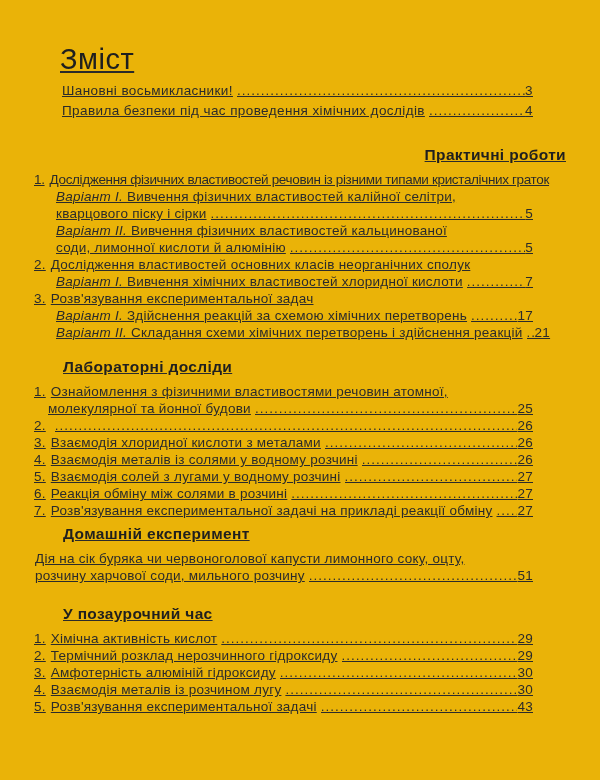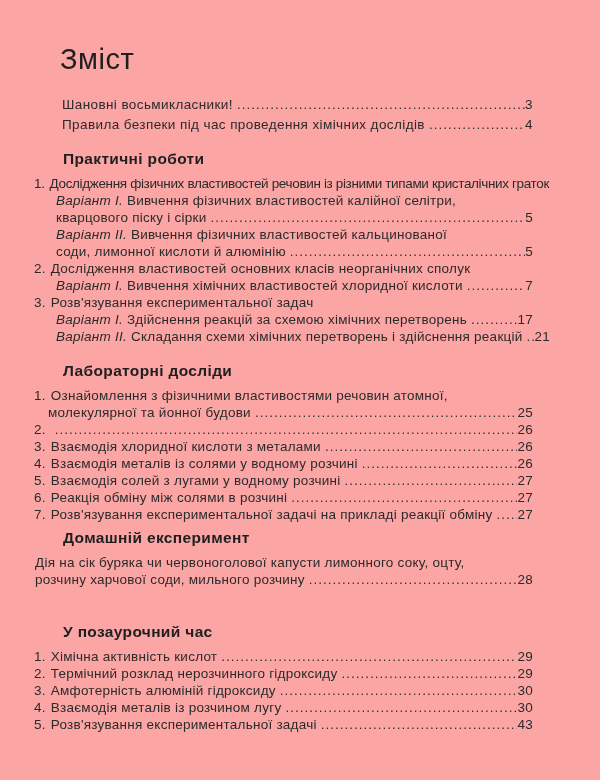--- a/index.html
+++ b/index.html
@@ -1,32 +1,33 @@
 <!DOCTYPE html>
 <html><head>
 <meta charset="utf-8">
 <style>
   html,body{margin:0;padding:0;background:#ffffff;}
   .page{
     position:relative;
     width:600px;height:780px;
-    background:#fca5a5;
+    background:#eab308;
     color:#2b2b2b;
     font-family:"Liberation Sans", sans-serif;
     overflow:hidden;
+    text-decoration:underline;
   }
   .content{padding:0 34px;}
   h1.title{
     margin:42px 0 0 26px;
     font-size:29px;line-height:34px;
     font-weight:400;
     letter-spacing:0.5px;
     color:#1f1f1f;
   }
-  .front{margin-top:19px;}
+  .front{margin-top:5px;}
   .front .row{line-height:20px;letter-spacing:0.4px;}
   .row{
     display:flex;align-items:baseline;
     font-size:13.5px;line-height:17px;
     white-space:nowrap;
     letter-spacing:0.25px;
   }
   .row.haspg{padding-right:33px;}
   .row.tight{letter-spacing:-0.35px;}
   .r-front{padding-left:28px;}
@@ -48,24 +49,24 @@
   }
   .pg{flex:none;}
   .section h2{
     margin:0 0 0 29px;
     font-size:15.5px;line-height:22px;
     font-weight:700;
     letter-spacing:0.35px;
     color:#1f1f1f;
   }
   .rows{margin-top:5px;}
-  .s0{margin-top:13px;}
+  .s0{margin-top:23px;text-align:right;}
   .s1{margin-top:15px;}
   .s2{margin-top:4px;}
-  .s3{margin-top:33px;}
+  .s3{margin-top:19px;}
 </style>
 </head>
 <body>
 
 <div class="page">
   <div class="content">
     <h1 class="title">Зміст</h1>
     <div class="front" id="front">
         <div class="row r-front haspg">
           <span class="txt">Шановні восьмикласники!</span>
@@ -178,21 +179,21 @@
         </div>
         <div class="section s2">
           <h2>Домашній експеримент</h2>
           <div class="rows">
             <div class="row r-flush">
               <span class="txt">Дія на сік буряка чи червоноголової капусти лимонного соку, оцту,</span>
             </div>
             <div class="row r-flush haspg">
               <span class="txt">розчину харчової соди, мильного розчину</span>
               <span class="dots"></span>
-              <span class="pg">28</span>
+              <span class="pg">51</span>
             </div>
           </div>
         </div>
         <div class="section s3">
           <h2>У позаурочний час</h2>
           <div class="rows">
             <div class="row r-num haspg">
               <span class="num">1.</span>
               <span class="txt">Хімічна активність кислот</span>
               <span class="dots"></span>

